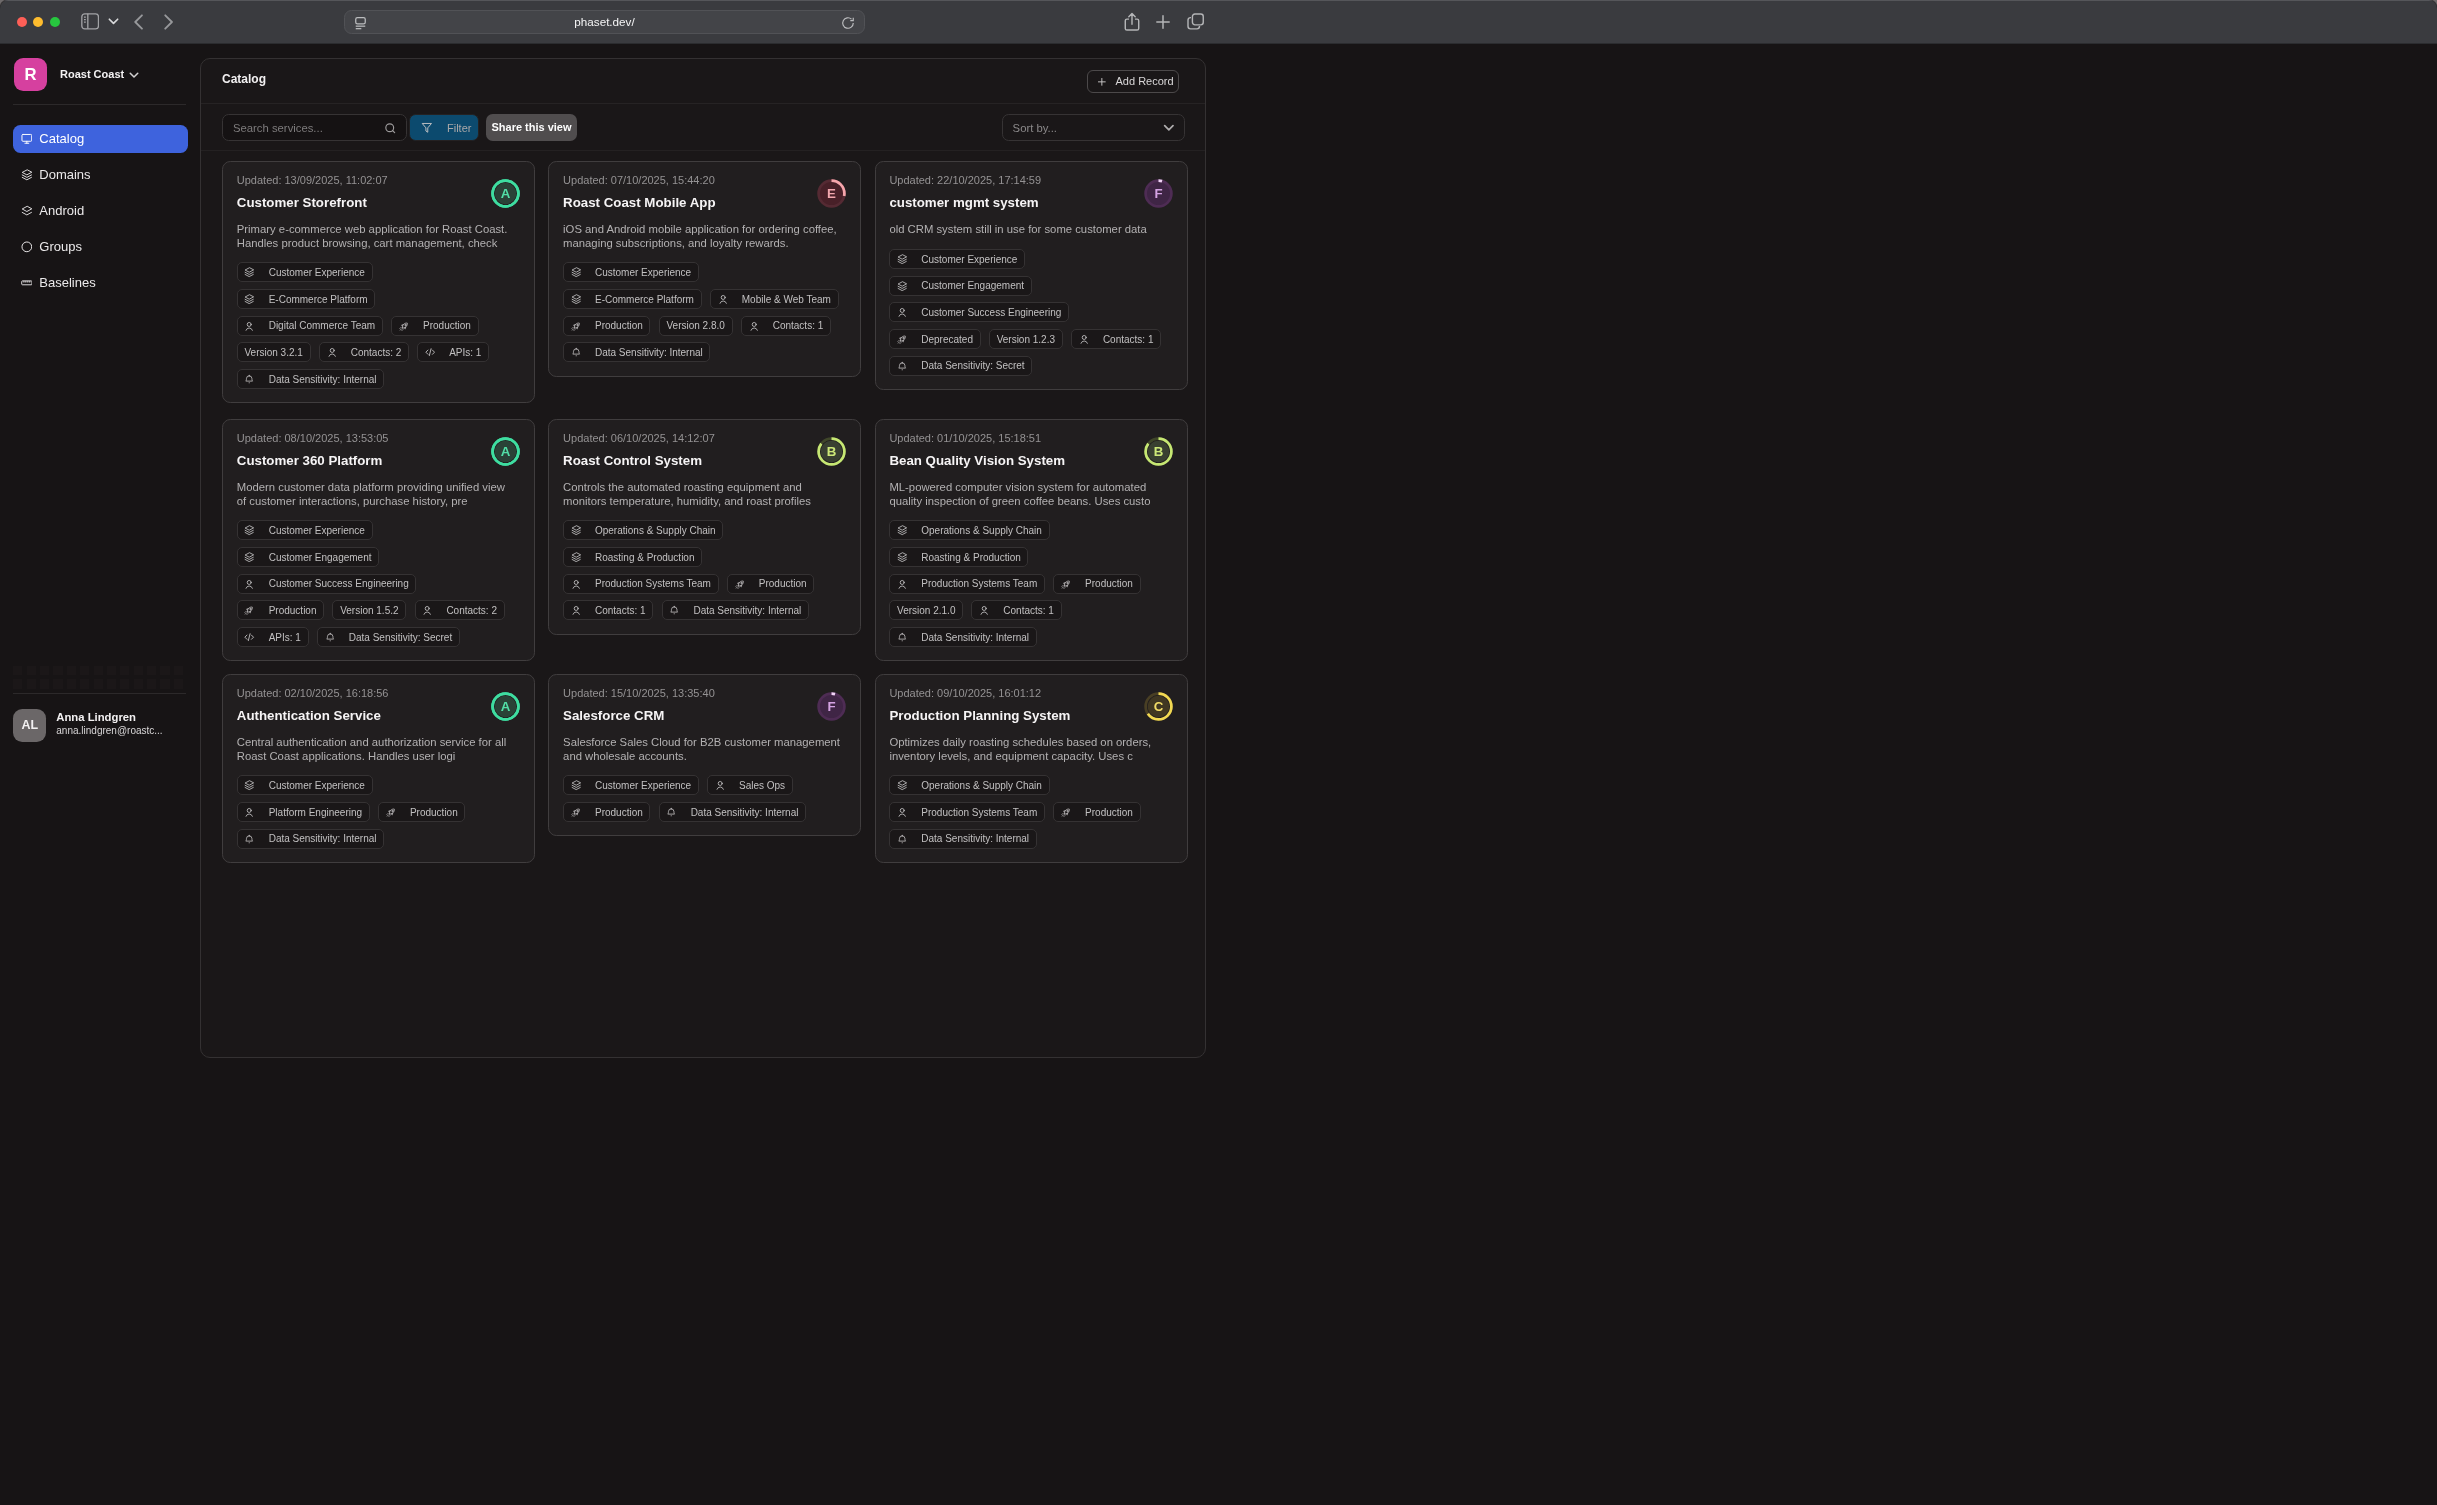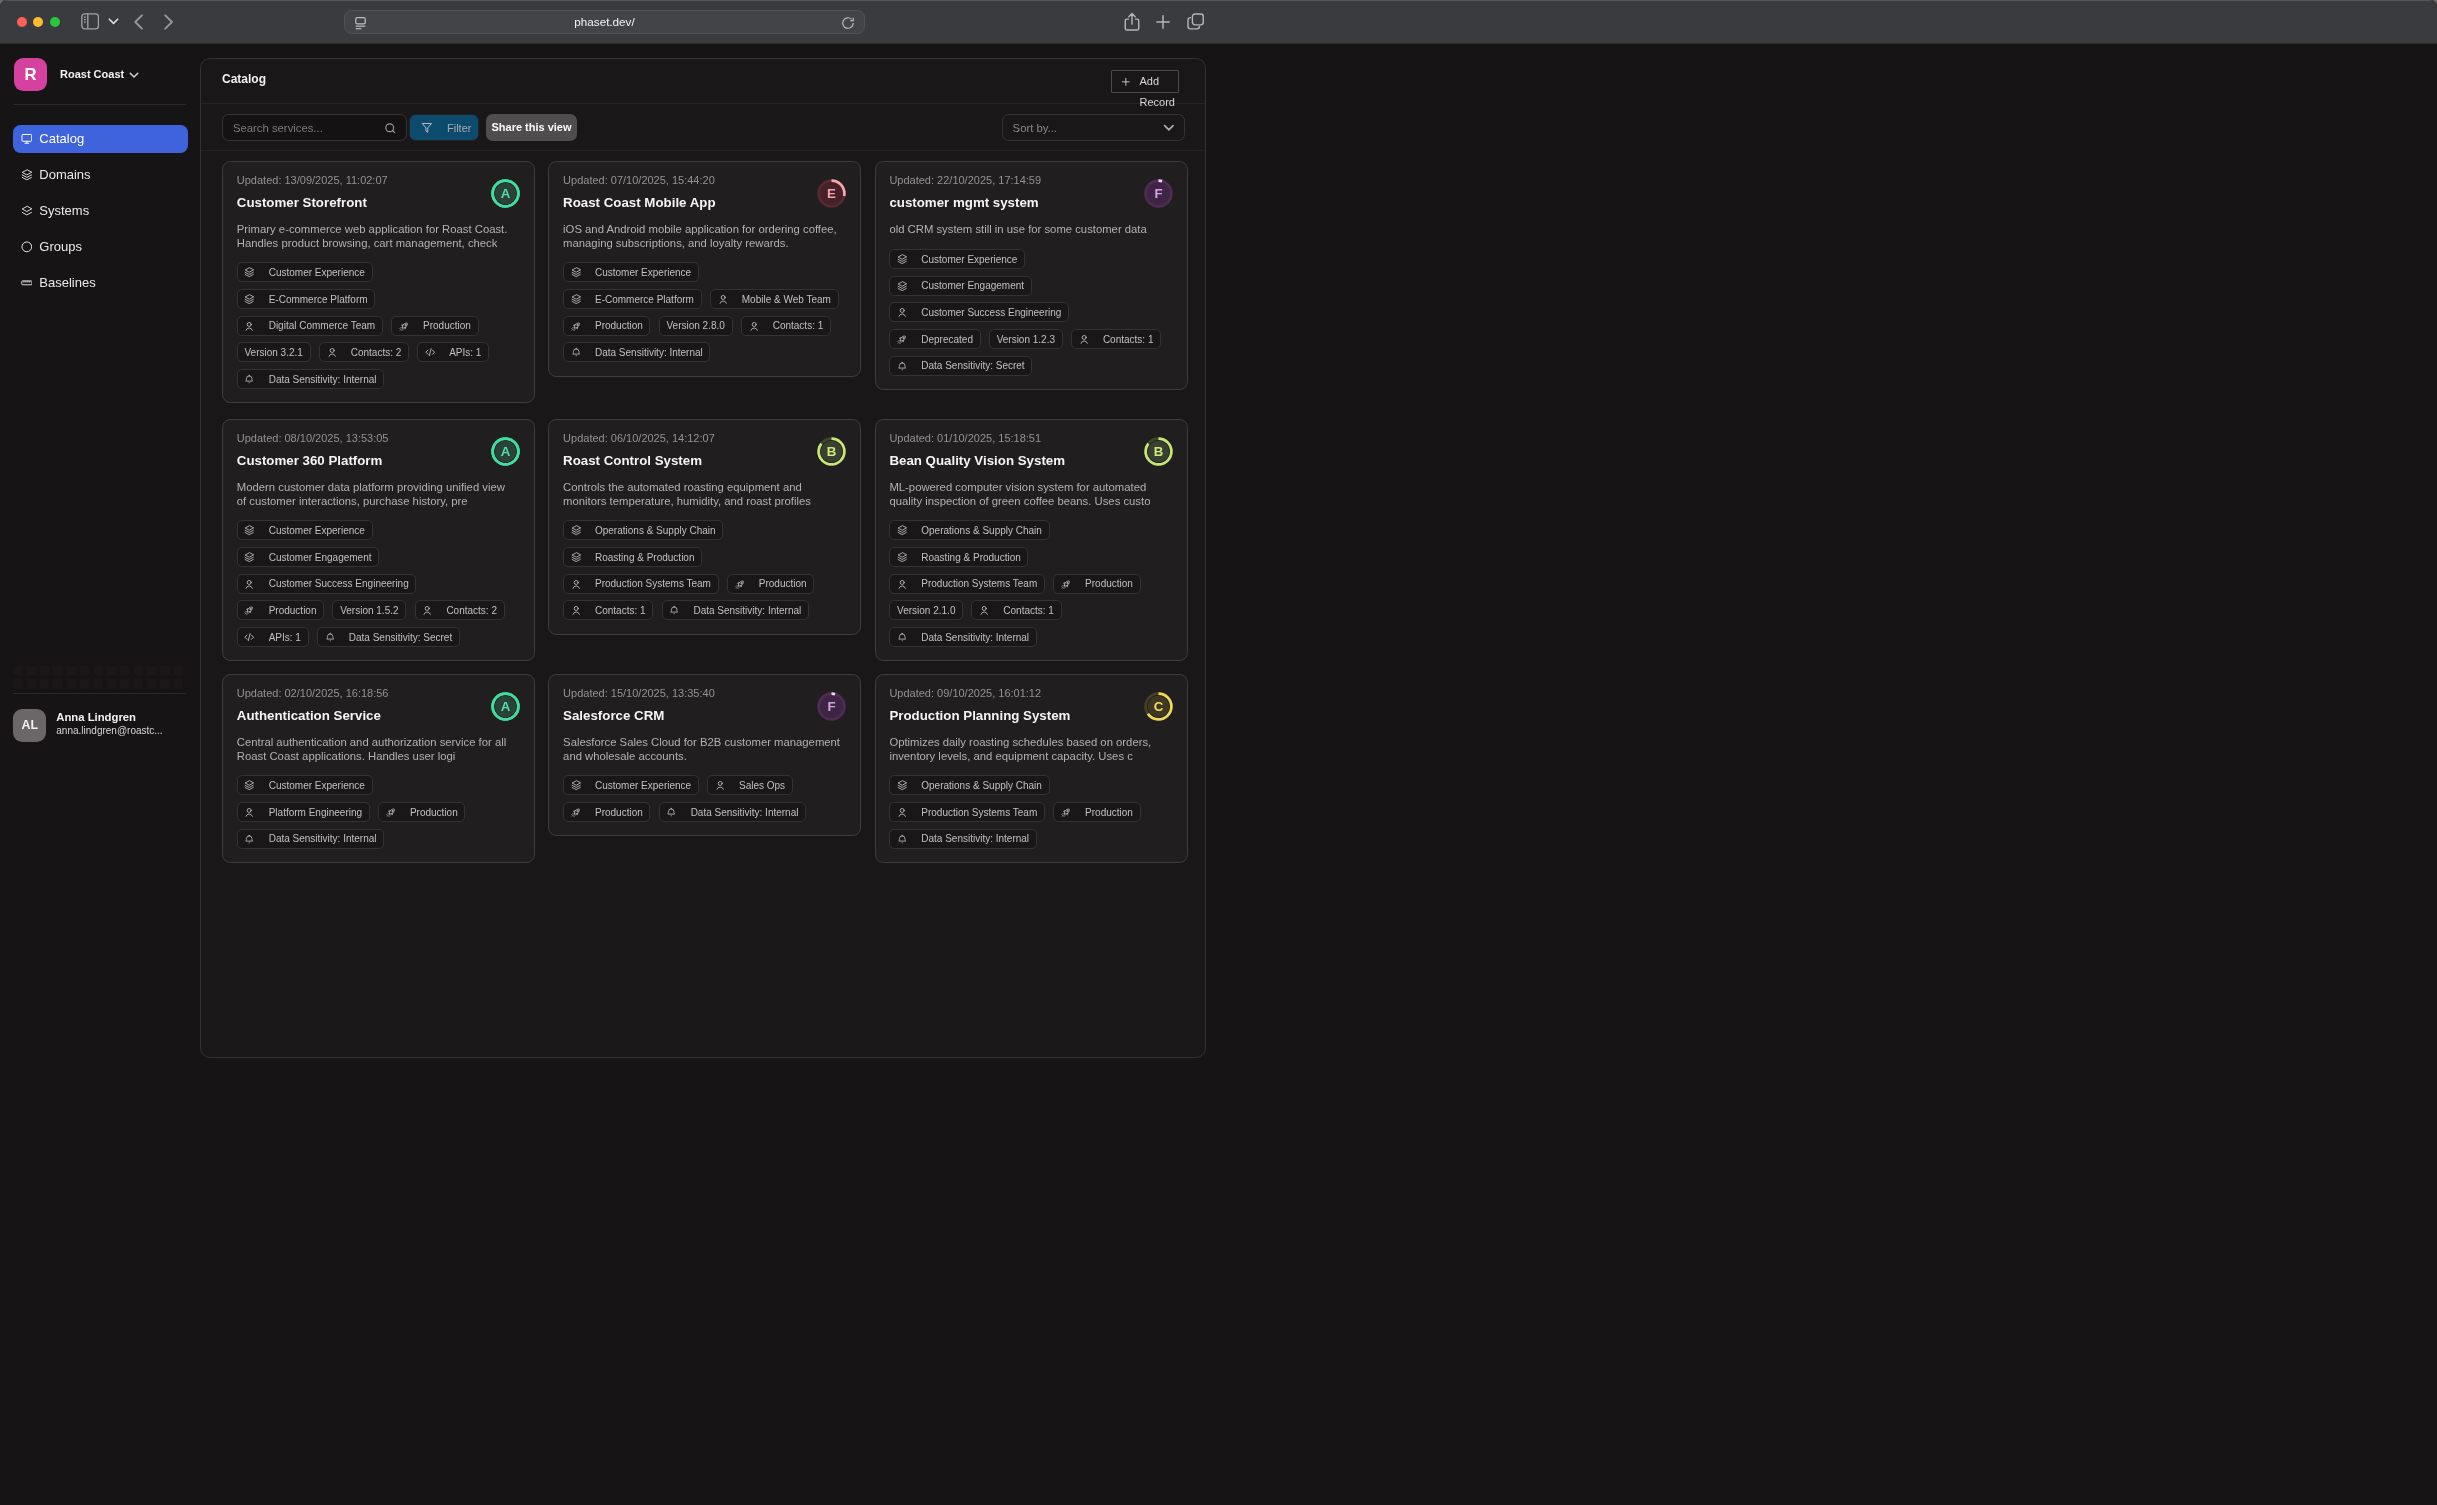--- a/index.html
+++ b/index.html
@@ -31,21 +31,21 @@
 .pattern { position:absolute; left:13.3px; top:621px; width:175px; height:23px; overflow:hidden; }
 .pattern i { float:left; width:9.2px; height:9.2px; margin:0 4.2px 4.2px 0; background:#1b1718; }
 .user { position:absolute; left:13.3px; top:664px; }
 .avatar { position:absolute; width:33px; height:33px; border-radius:9.2px; background:#6b6768; color:#f2f0f1; font-size:12.5px; font-weight:700; text-align:center; line-height:33px; }
 .uname { position:absolute; left:43px; top:1.7px; width:150px; font-size:11.3px; font-weight:700; color:#f3f1f2; }
 .uemail { position:absolute; left:43px; top:16px; width:150px; font-size:10px; color:#d9d7d8; white-space:nowrap; }
 
 .panel { position:absolute; left:200px; top:12.5px; width:1006px; height:1000px; background:#1a1718; border:0.8px solid #343132; border-radius:10px; }
 .phead { position:relative; height:45px; border-bottom:0.8px solid #262324; }
 .phead h1 { position:absolute; left:21px; top:13.3px; font-size:12px; font-weight:700; color:#f2f0f1; }
-.addrec { position:absolute; right:26px; top:11.7px; width:68px; height:22.5px; border:0.8px solid #4c494a; border-radius:1px; color:#d9d7d8; font-size:11px; line-height:21px; }
+.addrec { position:absolute; right:26px; top:11.7px; width:92px; height:22.5px; border:0.8px solid #4c494a; border-radius:6px; color:#d9d7d8; font-size:11px; line-height:21px; }
 .addrec svg { position:absolute; left:8.3px; top:5px; }
 .addrec span { position:absolute; left:27.5px; }
 .toolbar { position:relative; height:47px; border-bottom:0.8px solid #242122; }
 .search { position:absolute; left:21px; top:10.4px; width:185px; height:27.5px; background:#151213; border:0.8px solid #363334; border-radius:6.7px; color:#7d7b7c; font-size:11.3px; line-height:26px; padding-left:10px; }
 .search svg { position:absolute; right:9.2px; top:7px; color:#9d9b9c; }
 .btn-filter { position:absolute; left:208px; top:10.4px; width:70px; height:27.5px; background:#0c4a6e; border:0.8px solid #242122; border-radius:6.7px; color:#aaa8a9; font-size:11px; line-height:26px; }
 .btn-filter svg { position:absolute; left:11px; top:7.5px; }
 .btn-filter span { position:absolute; left:37px; }
 .btn-share { position:absolute; left:285px; top:10.4px; width:91px; height:27.5px; background:#504d4e; border-radius:6.7px; color:#fdfdfd; font-size:11px; font-weight:700; text-align:center; line-height:27.5px; }
 .sort { position:absolute; right:20.4px; top:10.4px; width:183px; height:27.5px; border:0.8px solid #363334; border-radius:6.7px; color:#8b898a; font-size:11.3px; line-height:26px; padding-left:10px; }
@@ -185,21 +185,21 @@
         <div class="nitem">
             <svg viewBox="0 0 24 24">
               <use href="#i-layers"></use>
             </svg>
             <span>Domains</span>
           </div>
         <div class="nitem">
             <svg viewBox="0 0 24 24">
               <use href="#i-layers2"></use>
             </svg>
-            <span>Systems</span>
+            <span>Android</span>
           </div>
         <div class="nitem">
             <svg viewBox="0 0 24 24">
               <use href="#i-circle"></use>
             </svg>
             <span>Groups</span>
           </div>
         <div class="nitem">
             <svg viewBox="0 0 24 24">
               <use href="#i-ruler"></use>

